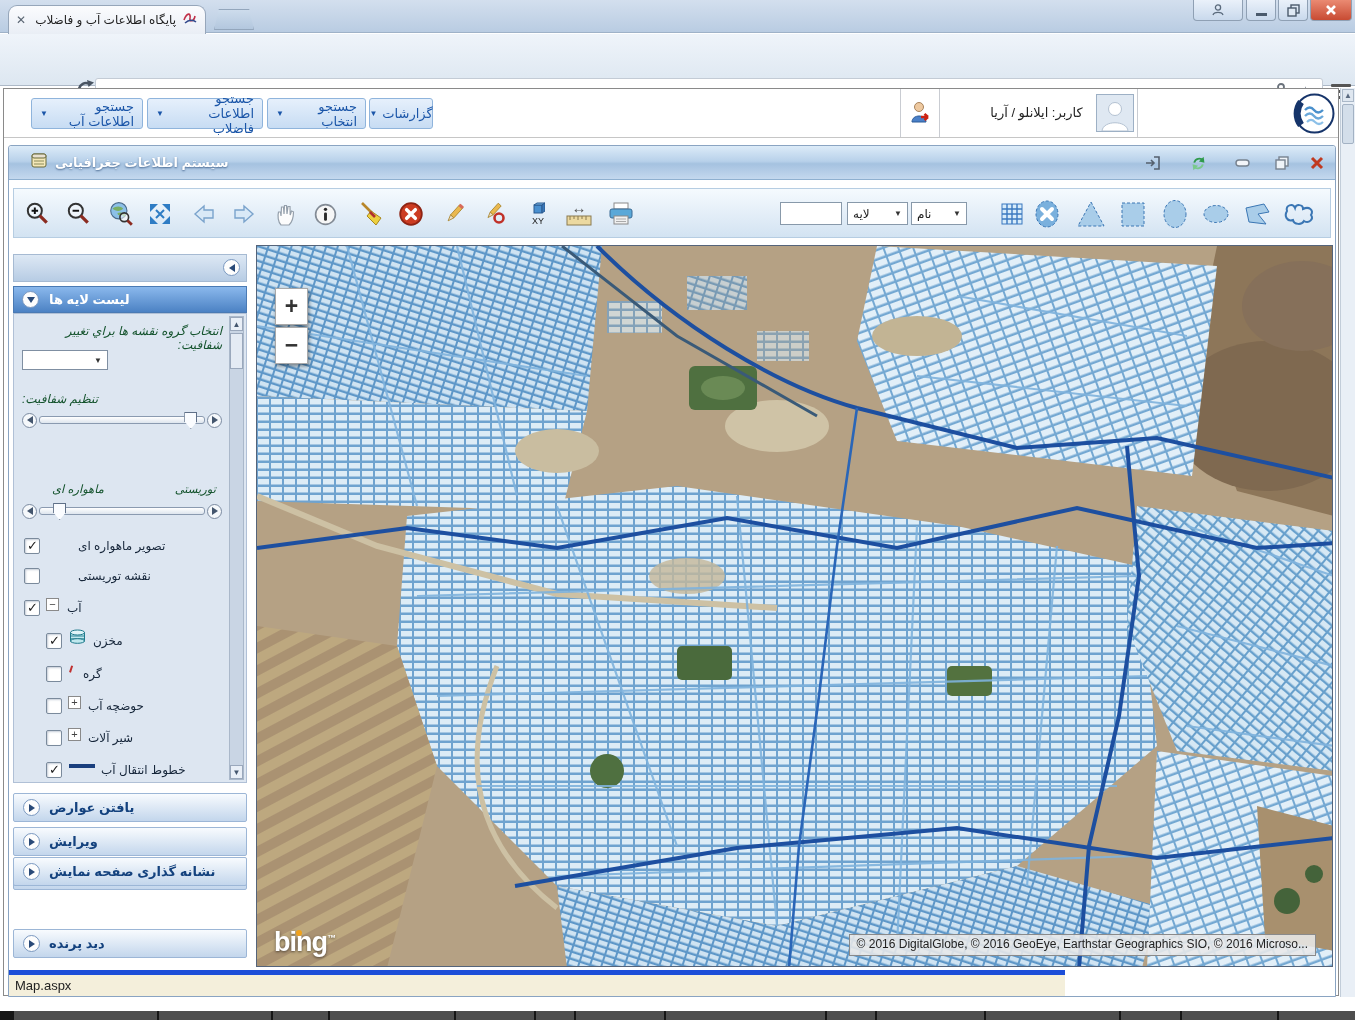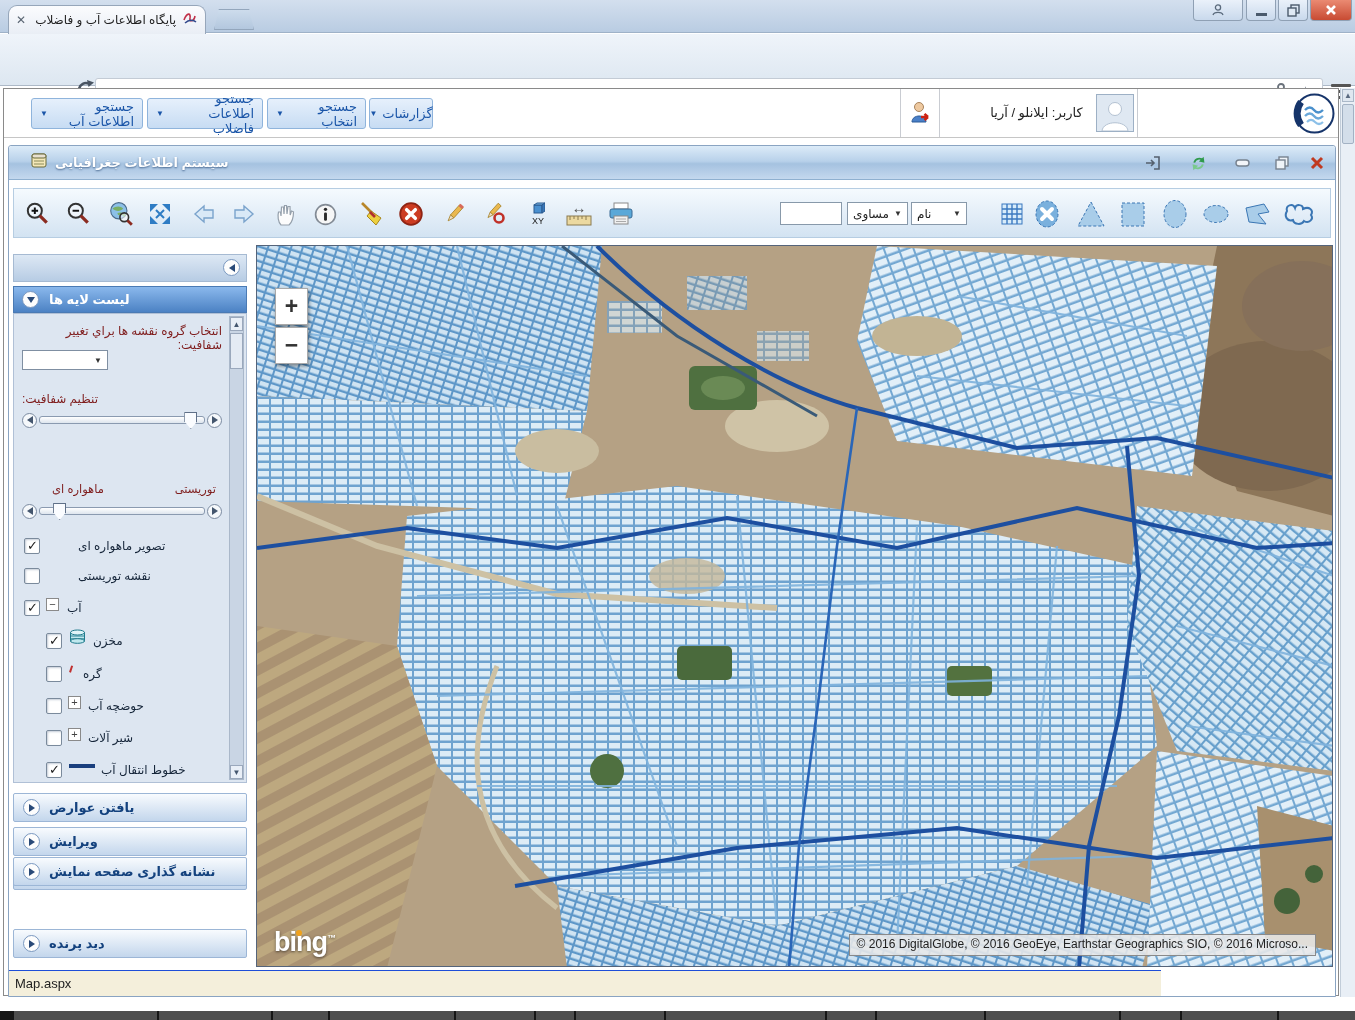--- a/index.html
+++ b/index.html
@@ -77,21 +77,21 @@
   .sidebar { position:absolute; left:4px; top:0; width:234px; }
   .collapse-strip { position:absolute; left:0; top:74px; width:234px; height:28px;
     background:linear-gradient(#dde8f4,#b7cce4); border:1px solid #a6bad2; }
   .circle-btn { width:17px; height:17px; border-radius:50%; background:#fdfdfd;
     border:1px solid #7a98c0; display:flex; align-items:center; justify-content:center; cursor:pointer; }
   .layers-header { position:absolute; left:0; top:106px; width:234px; height:27px;
     background:linear-gradient(#8ab8ec,#4c82c4); border:1px solid #4a7ab4; color:#fff;
     font-weight:bold; font-size:13px; display:flex; align-items:center; gap:10px; padding:0 8px; }
   .layers-body { position:absolute; left:0; top:133px; width:234px; height:470px;
     background:#dde6f1; border:1px solid #b0c0d6; }
-  .lb-label { position:absolute; font-size:12px; color:#7f1d1d; }
+  .lb-label { position:absolute; font-size:12px; color:#14532d;font-style:italic; }
   .lb-select { position:absolute; left:8px; top:36px; width:86px; height:20px; background:#fff;
     border:1px solid #7f8fa2; display:flex; align-items:center; justify-content:flex-end;
     padding:0 5px; cursor:pointer; }
   .slider { position:absolute; left:8px; width:200px; height:18px; display:flex; align-items:center; gap:2px; }
   .sl-end { width:15px; height:15px; border-radius:50%; background:#f5f8fb; border:1px solid #7a8aa0;
     display:flex; align-items:center; justify-content:center; flex:none; cursor:pointer; }
   .tri-l { width:0; height:0; border:4px solid transparent; border-right:6px solid #44566e; margin-left:-4px; }
   .tri-r { width:0; height:0; border:4px solid transparent; border-left:6px solid #44566e; margin-right:-4px; }
   .sl-track { position:relative; flex:1; height:8px; background:linear-gradient(#ffffff,#dde5ee);
     border:1px solid #8a9ab0; border-radius:3px; }
@@ -124,22 +124,22 @@
     line-height:35px; box-shadow:1px 2px 4px rgba(0,0,0,.45); cursor:pointer; }
   .bing { position:absolute; left:17px; bottom:8px; color:#fff; font-size:27px; font-weight:bold;
     letter-spacing:-1px; text-shadow:0 1px 3px rgba(0,0,0,.55); }
   .bing .dot { position:absolute; left:22px; top:3px; width:6px; height:6px; border-radius:50%;
     background:#efa11c; }
   .bing sup { font-size:9px; letter-spacing:0; }
   .attribution { position:absolute; right:16px; bottom:10px; height:22px;
     background:rgba(232,232,232,.88); border:1px solid #8a8a8a; color:#222; font-size:12px;
     padding:2px 7px; white-space:nowrap; }
 
-  .status-bar { position:absolute; left:0; top:790px; width:1152px; height:26px;
-    background:#f4efdb; border-top:1px solid #1d4ed8; font-size:13px; color:#222;
+  .status-bar { position:absolute; left:0; top:790px; width:1056px; height:26px;
+    background:#f4efdb; border-top:5px solid #1d4ed8; font-size:13px; color:#222;
     display:flex; align-items:center; padding:0 6px; }
 
   
   .page-scrollbar { position:absolute; left:1340px; top:88px; width:15px; height:924px;
     background:#e9eff6; border-left:1px solid #c2cdd9; }
   .ps-btn { position:absolute; left:1px; width:12px; height:13px; font-size:8px; color:#5a6a80;
     text-align:center; line-height:12px; background:#dfe7f0; border:1px solid #aab8c8; cursor:pointer; }
   .ps-thumb { position:absolute; left:1px; top:16px; width:12px; height:40px; background:#d3deea;
     border:1px solid #a3b2c4; border-radius:2px; cursor:pointer; }
 
@@ -416,21 +416,21 @@
                 <rect x="6" y="1" width="14" height="6" fill="#fff" stroke="#8a8a8a"></rect>
                 <rect x="2" y="7" width="22" height="9" rx="2" fill="#5aa8d8" stroke="#3a6a94"></rect>
                 <rect x="6" y="14" width="14" height="8" fill="#f0f0f0" stroke="#8a8a8a"></rect>
                 <line x1="8" y1="17" x2="18" y2="17" stroke="#aaa"></line>
                 <line x1="8" y1="19.5" x2="18" y2="19.5" stroke="#aaa"></line>
               </svg>
           </span>
 
           <input class="tb-input" value="" style="">
           <div class="tb-select" style="left:833px;width:61px;">
-            <span class="rtl">مساوی</span>
+            <span class="rtl">لایه</span>
             <span class="sel-caret">▼</span>
           </div>
           <div class="tb-select" style="left:897px;width:56px;">
             <span class="rtl">نام</span>
             <span class="sel-caret">▼</span>
           </div>
           <span class="ticon" style="left:983px;">
             <svg width="22" height="22" viewBox="0 0 22 22">
                 <rect x="1" y="1" width="20" height="20" fill="#d8ecfa" stroke="#3a78c0"></rect>
                 <path d="M1 6 H21 M1 11 H21 M1 16 H21 M6 1 V21 M11 1 V21 M16 1 V21" stroke="#3a78c0" stroke-width="1.4"></path>

